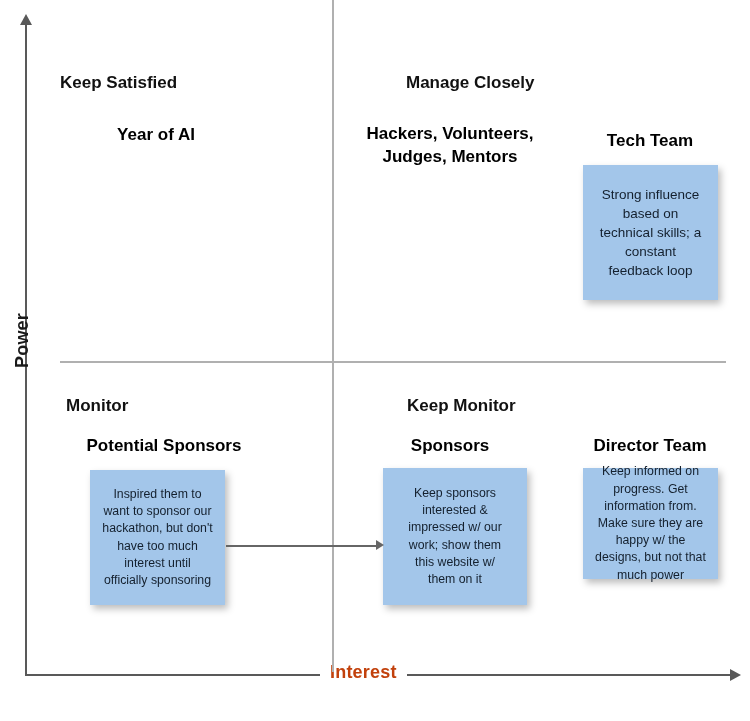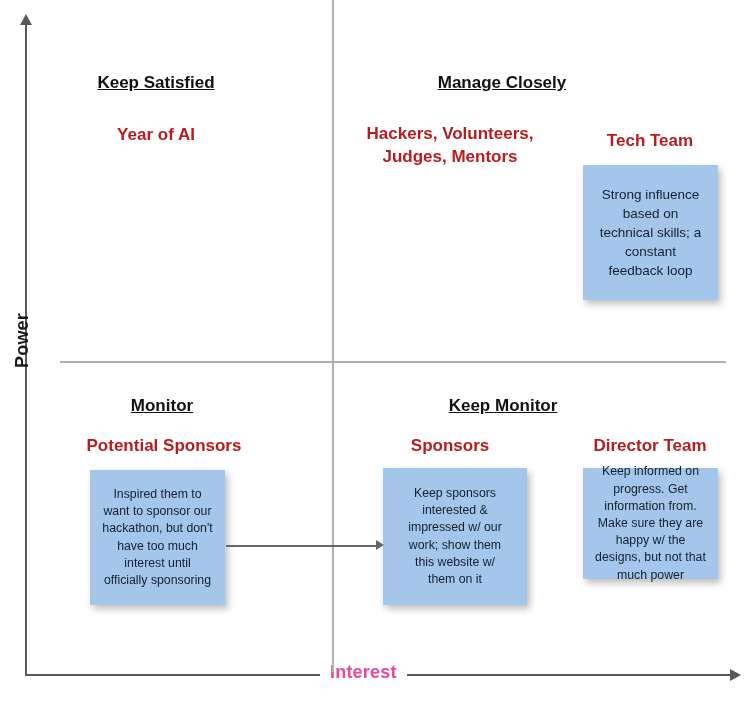--- a/index.html
+++ b/index.html
@@ -67,21 +67,21 @@
     color: #1a1a1a;
     transform: rotate(-90deg);
     letter-spacing: 0.2px;
   }
   .axis-label-x {
     position: absolute;
     left: 320px;
     top: 662px;
     font-size: 18px;
     font-weight: bold;
-    color: #ec4899;
+    color: #c2410c;
     background: #ffffff;
     padding: 0 10px;
     letter-spacing: 0.2px;
   }
 
   
   .divider-v {
     position: absolute;
     left: 332px;
     top: 0px;
@@ -97,31 +97,30 @@
     height: 2px;
     background: #b0b0b0;
   }
 
   
   .quad-title {
     position: absolute;
     font-size: 17px;
     font-weight: bold;
     color: #111111;
-    text-align: center;
+    text-align: left;
     white-space: nowrap;
-    text-decoration: underline;
   }
 
   
   .group-title {
     position: absolute;
     font-size: 17px;
     font-weight: bold;
-    color: #b91c1c;
+    color: #000000;
     text-align: center;
     line-height: 1.33;
   }
 
   
   .note {
     position: absolute;
     background: #a3c6ea;
     box-shadow: 3px 4px 7px rgba(0,0,0,0.26);
     display: flex;

